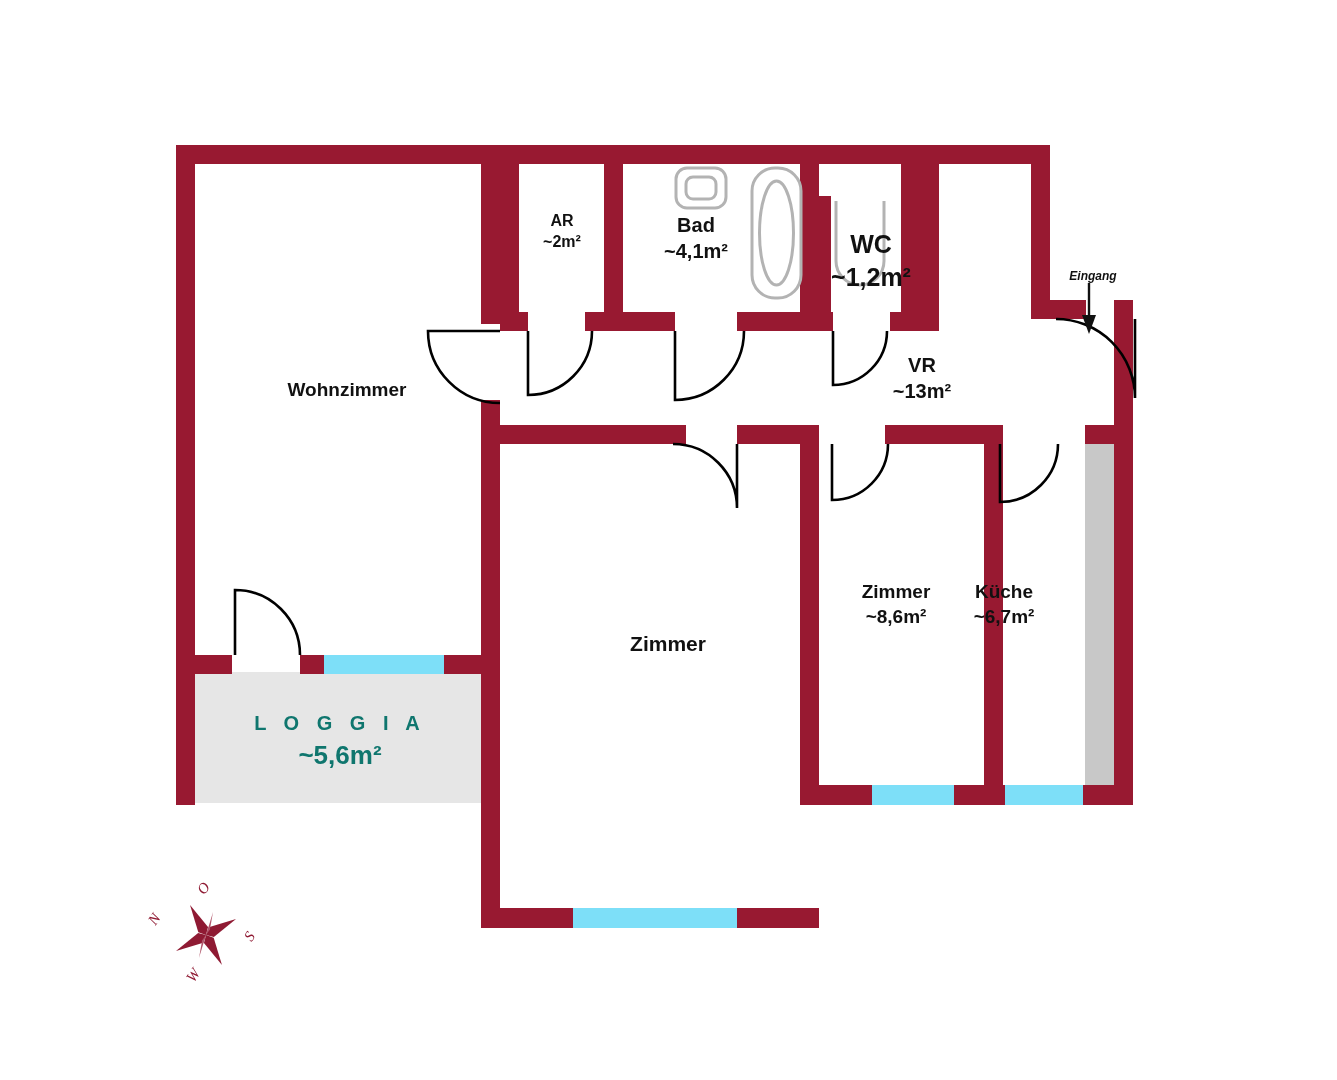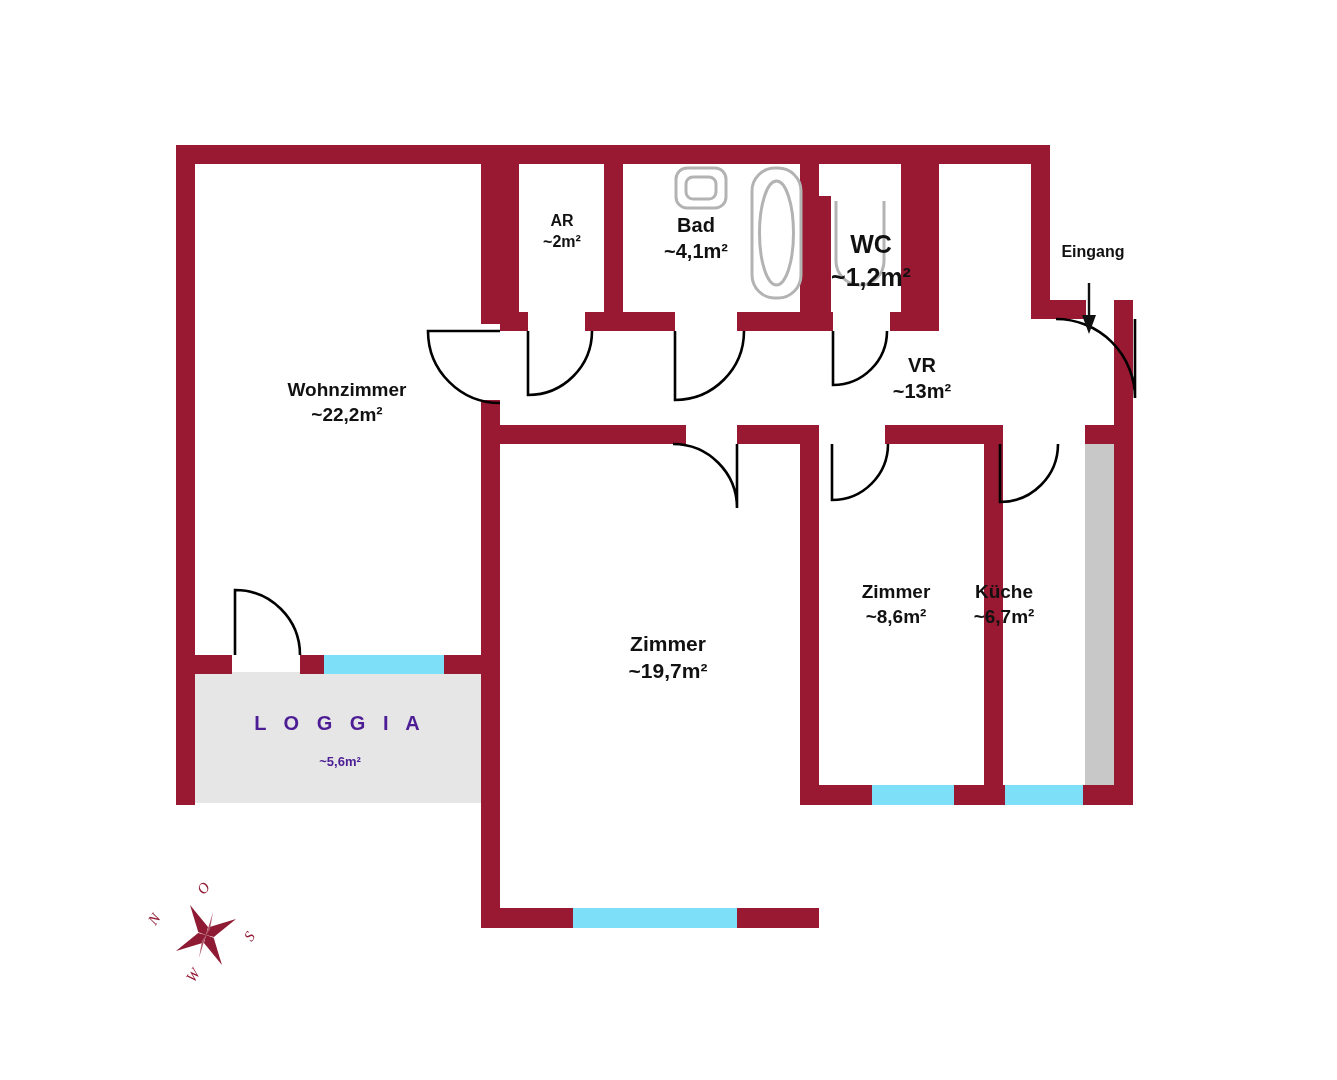--- a/index.html
+++ b/index.html
@@ -24,28 +24,28 @@
   .room-label .rl-area{display:block;}
   .lbl-wohnzimmer{left:192px;top:378px;width:310px;font-size:19px;}
   .lbl-ar{left:508px;top:211px;width:108px;font-size:16px;}
   .lbl-bad{left:632px;top:212px;width:128px;font-size:20px;text-align:center;}
   .lbl-wc{left:812px;top:228px;width:118px;font-size:25px;}
   .lbl-vr{left:842px;top:352px;width:160px;font-size:20px;}
   .lbl-zimmer-big{left:548px;top:630px;width:240px;font-size:21px;}
   .lbl-zimmer-small{left:806px;top:580px;width:180px;font-size:19px;}
   .lbl-kueche{left:919px;top:580px;width:170px;font-size:19px;}
   .lbl-loggia{
-    left:205px;top:710px;width:270px;font-size:21px;color:#4c1d95;
+    left:205px;top:710px;width:270px;font-size:21px;color:#0f766e;
   }
   .lbl-loggia .rl-name{letter-spacing:6px;font-size:20px;}
-  .lbl-loggia .rl-area{letter-spacing:0px;font-size:13px;margin-top:18px;}
+  .lbl-loggia .rl-area{letter-spacing:0px;font-size:26px;margin-top:3px;}
   .lbl-eingang{
-    position:absolute;left:1032px;top:243px;width:122px;
-    font-size:16px;font-weight:bold;color:#111;text-align:center;
-    white-space:nowrap;pointer-events:none;
+    position:absolute;left:1032px;top:269px;width:122px;
+    font-size:12px;font-weight:bold;color:#111;text-align:center;
+    white-space:nowrap;pointer-events:none;font-style:italic;
   }
 </style>
 </head>
 <body>
 
 <div id="plan-root">
 
   <svg id="plan-svg" viewBox="0 0 1337 1080">
 
     <g>
@@ -162,21 +162,20 @@
       <text x="-36" y="-34" fill="#8f1a33" font-family="Liberation Serif, serif" font-size="15" font-style="italic" text-anchor="middle" transform="rotate(-28,-36,-34)">N</text>
       <text x="22" y="-38" fill="#8f1a33" font-family="Liberation Serif, serif" font-size="15" font-style="italic" text-anchor="middle" transform="rotate(-28,22,-38)">O</text>
       <text x="40" y="26" fill="#8f1a33" font-family="Liberation Serif, serif" font-size="15" font-style="italic" text-anchor="middle" transform="rotate(-28,40,26)">S</text>
       <text x="-28" y="34" fill="#8f1a33" font-family="Liberation Serif, serif" font-size="15" font-style="italic" text-anchor="middle" transform="rotate(-28,-28,34)">W</text>
     </g>
 
   </svg>
 
   <div class="room-label lbl-wohnzimmer">
     <span class="rl-name">Wohnzimmer</span>
-    <span class="rl-area">~22,2m²</span>
   </div>
 
   <div class="room-label lbl-ar">
     <span class="rl-name">AR</span>
     <span class="rl-area">~2m²</span>
   </div>
 
   <div class="room-label lbl-bad">
     <span class="rl-name">Bad</span>
     <span class="rl-area">~4,1m²</span>
@@ -187,21 +186,20 @@
     <span class="rl-area">~1,2m²</span>
   </div>
 
   <div class="room-label lbl-vr">
     <span class="rl-name">VR</span>
     <span class="rl-area">~13m²</span>
   </div>
 
   <div class="room-label lbl-zimmer-big">
     <span class="rl-name">Zimmer</span>
-    <span class="rl-area">~19,7m²</span>
   </div>
 
   <div class="room-label lbl-zimmer-small">
     <span class="rl-name">Zimmer</span>
     <span class="rl-area">~8,6m²</span>
   </div>
 
   <div class="room-label lbl-kueche">
     <span class="rl-name">Küche</span>
     <span class="rl-area">~6,7m²</span>

